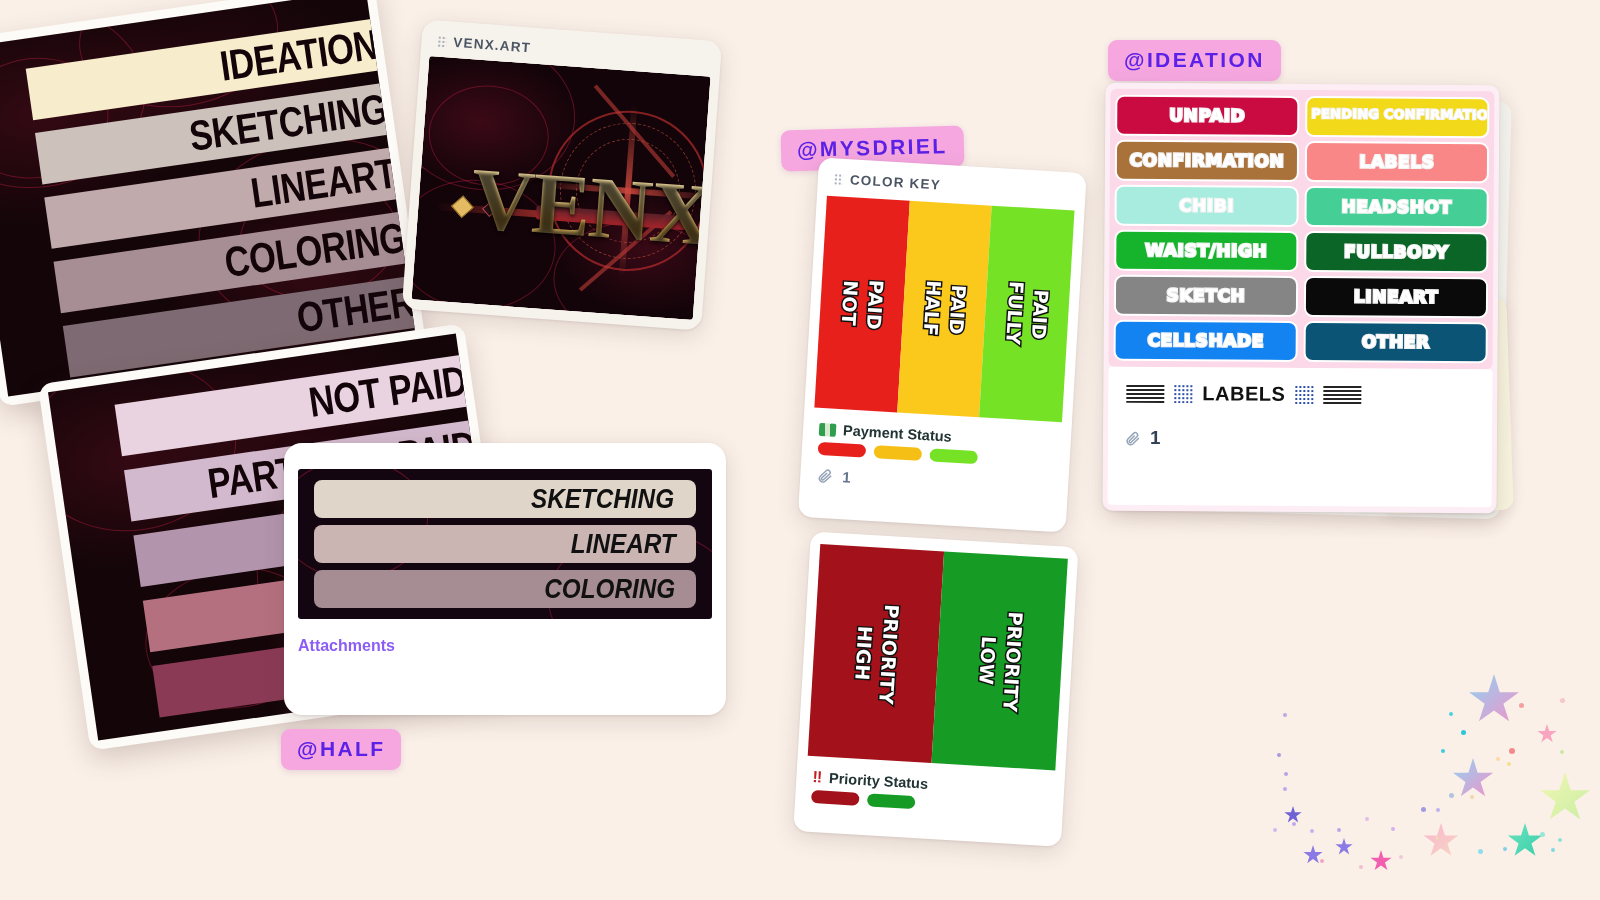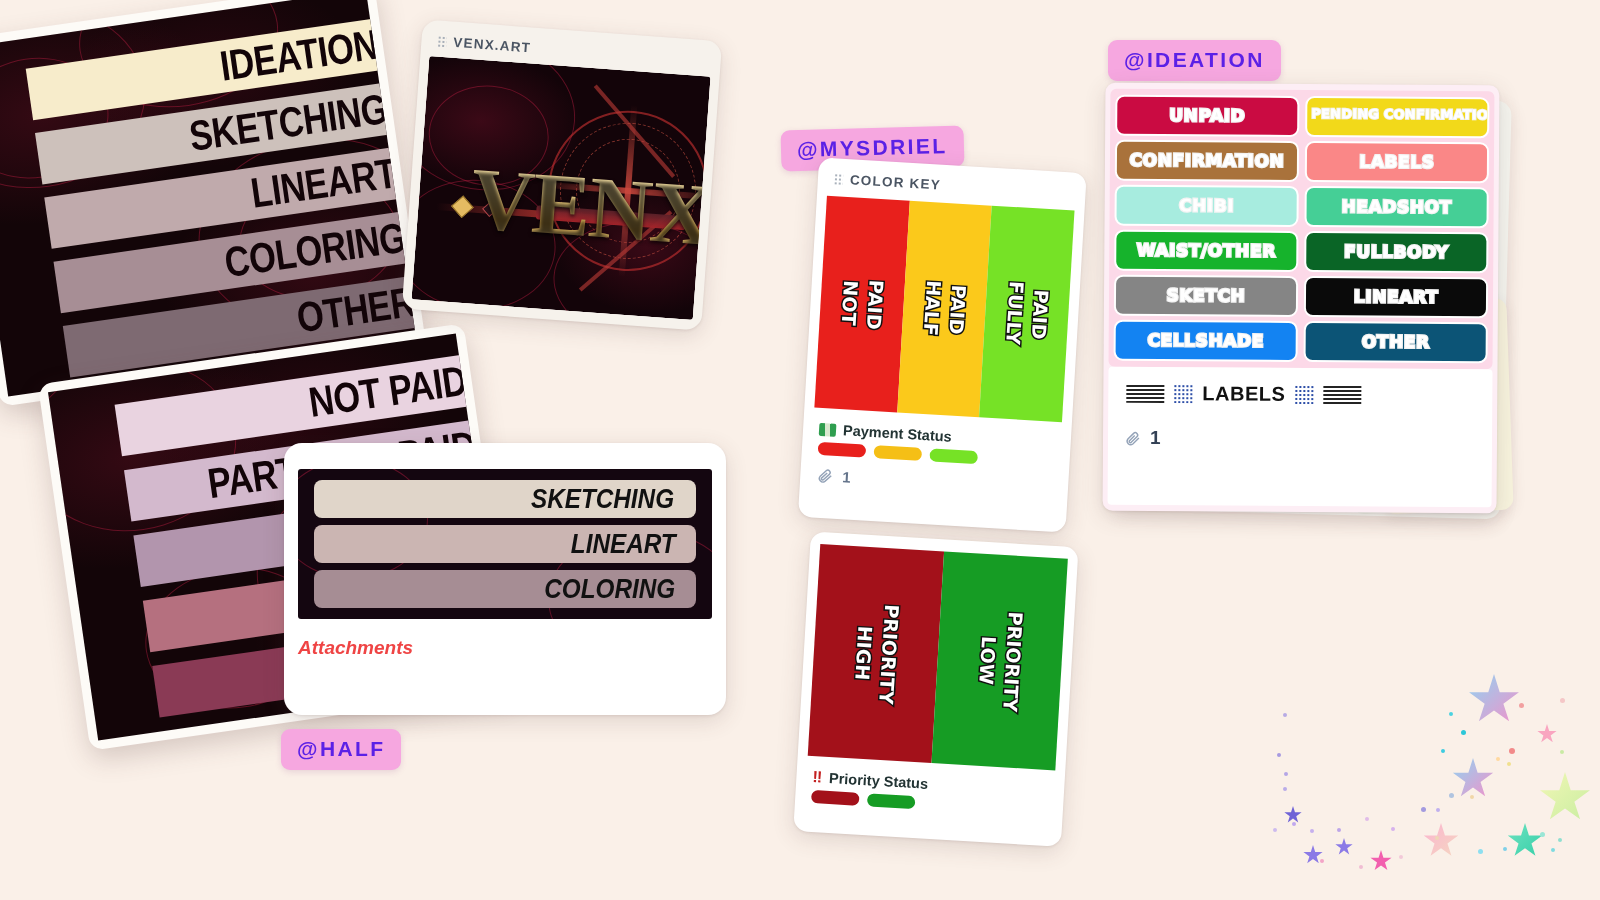--- a/index.html
+++ b/index.html
@@ -164,21 +164,21 @@
     background:
       repeating-linear-gradient(0deg,#111 0 2px, #fff 2px 4px);
     opacity:.92;
   }
   .glyphbar.dot {
     background: radial-gradient(#1b3fa0 40%, transparent 42%) 0 0/4px 4px,
                 #ffffff;
   }
 
   
-  .attach-head { font-size:19px; font-weight:700; color:#ef4444; padding:0 0 8px 0;font-style:italic; }
+  .attach-head { font-size:16px; font-weight:700; color:#8b5cf6; padding:0 0 8px 0; }
   .attach-item { display:flex; gap:11px; align-items:flex-start; }
   .thumb {
     width:41px; height:41px; flex:0 0 auto; border:1px solid #3a2a30;
     background:#1a0a10; display:flex; flex-direction:column; justify-content:space-evenly;
     padding:2px 1px;
   }
   .thumb i { display:block; height:4px; }
   .attach-name { font-size:12.5px; line-height:1.45; color:#7a2f4a; max-width:150px; }
 
   
@@ -399,21 +399,21 @@
 
   <div class="card" style="left:1104px; top:84px; width:394px; height:428px; border-radius:10px; transform:rotate(0.4deg); background:#fdeef5;">
 
     <div class="pillwrap" style="position:absolute;left:5px;top:6px;width:384px;">
       <div class="pill" style="background:#ca0b42;"><span>UNPAID</span></div>
       <div class="pill sm" style="background:#f2d91a;"><span>PENDING CONFIRMATION</span></div>
       <div class="pill" style="background:#a9723b;"><span>CONFIRMATION</span></div>
       <div class="pill" style="background:#fa8787;"><span>LABELS</span></div>
       <div class="pill" style="background:#a7ecdf;"><span>CHIBI</span></div>
       <div class="pill" style="background:#45cf96;"><span>HEADSHOT</span></div>
-      <div class="pill" style="background:#16b32c;"><span>WAIST/OTHER</span></div>
+      <div class="pill" style="background:#16b32c;"><span>WAIST/HIGH</span></div>
       <div class="pill" style="background:#0a6526;"><span>FULLBODY</span></div>
       <div class="pill" style="background:#858585;"><span>SKETCH</span></div>
       <div class="pill" style="background:#0a0a0a;"><span>LINEART</span></div>
       <div class="pill" style="background:#1383f2;"><span>CELLSHADE</span></div>
       <div class="pill" style="background:#0c5476;"><span>OTHER</span></div>
     </div>
 
     <div style="position:absolute;left:5px;top:284px;width:384px;height:138px;background:#ffffff;border-radius:4px;">
       <div class="labels-title">
         <span class="glyphbar"></span>

